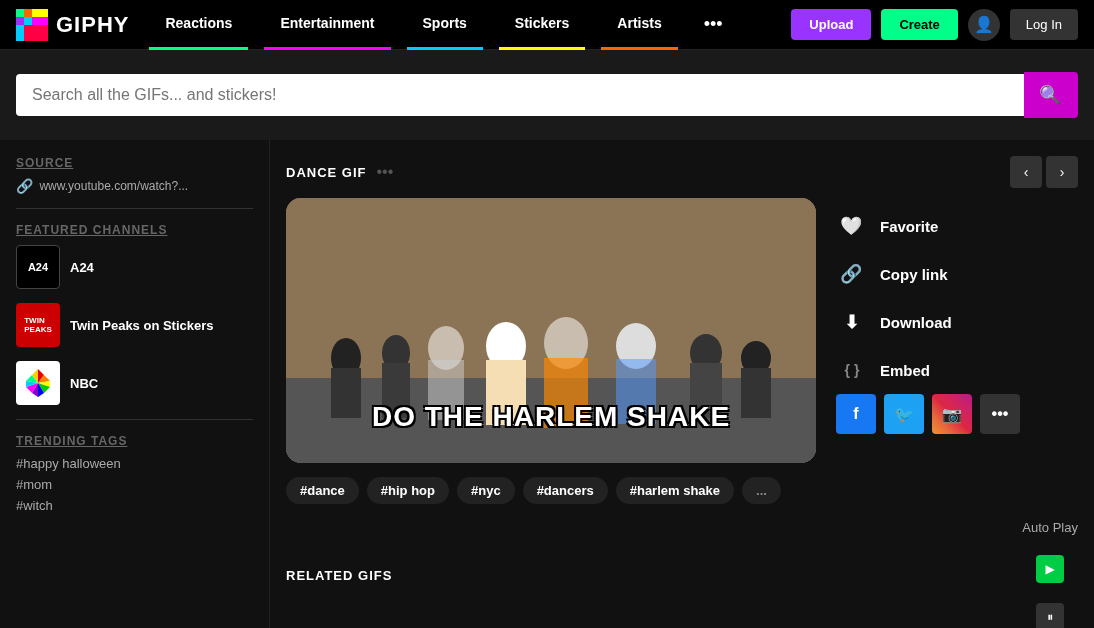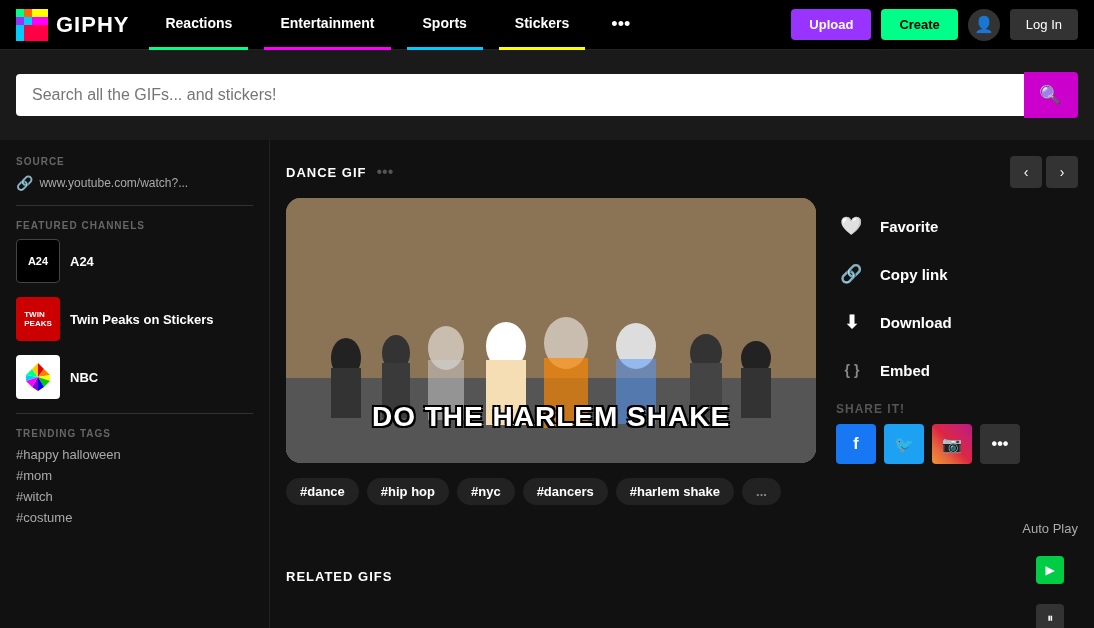--- a/index.html
+++ b/index.html
@@ -153,26 +153,27 @@
 
     
     .sidebar {
       width: 270px;
       min-width: 270px;
       padding: 16px;
       border-right: 1px solid #222;
       overflow-y: auto;
     }
     .sidebar-section-title {
-      font-size: 10px;
+      font-size: 12px;
       font-weight: 700;
       color: #666;
       letter-spacing: 1px;
       margin-bottom: 8px;
       text-transform: uppercase;
+      text-decoration: underline;
     }
     .source-link {
       display: flex;
       align-items: center;
       gap: 6px;
       color: #aaa;
       font-size: 12px;
       margin-bottom: 8px;
       cursor: pointer;
     }
@@ -467,20 +468,21 @@
       </svg>
     </div>
     <span class="logo-text">GIPHY</span>
   </div>
 
   <nav class="nav">
     <a class="nav-item active-reactions">Reactions</a>
     <a class="nav-item active-entertainment">Entertainment</a>
     <a class="nav-item active-sports">Sports</a>
     <a class="nav-item active-stickers">Stickers</a>
+    <a class="nav-item active-artists">Artists</a>
     <span class="nav-more">•••</span>
   </nav>
 
   <div class="nav-actions">
     <button class="btn-upload">Upload</button>
     <button class="btn-create">Create</button>
     <div class="avatar-icon">👤</div>
     <button class="btn-login">Log In</button>
   </div>
 </header>
@@ -535,21 +537,20 @@
       </div>
       <span class="channel-name">NBC</span>
     </div>
 
     <hr class="divider">
 
     <div class="sidebar-section-title">TRENDING TAGS</div>
     <div class="tag-item">#happy halloween</div>
     <div class="tag-item">#mom</div>
     <div class="tag-item">#witch</div>
-    <div class="tag-item">#costume</div>
   </aside>
 
   <div class="content">
 
     <div class="gif-header">
       <span class="gif-label">DANCE GIF</span>
       <span class="gif-more">•••</span>
       <div class="nav-arrows">
         <button class="arrow-btn">‹</button>
         <button class="arrow-btn">›</button>
@@ -598,21 +599,20 @@
         </div>
         <div class="action-item">
           <div class="action-icon">⬇</div>
           <span>Download</span>
         </div>
         <div class="action-item">
           <div class="action-icon" style="font-size:14px;color:#888;">{ }</div>
           <span>Embed</span>
         </div>
 
-        <div class="share-title">SHARE IT!</div>
         <div class="share-buttons">
           <button class="share-btn facebook">
             <span>f</span>
           </button>
           <button class="share-btn twitter">
             <span>🐦</span>
           </button>
           <button class="share-btn instagram">
             <span>📷</span>
           </button>

